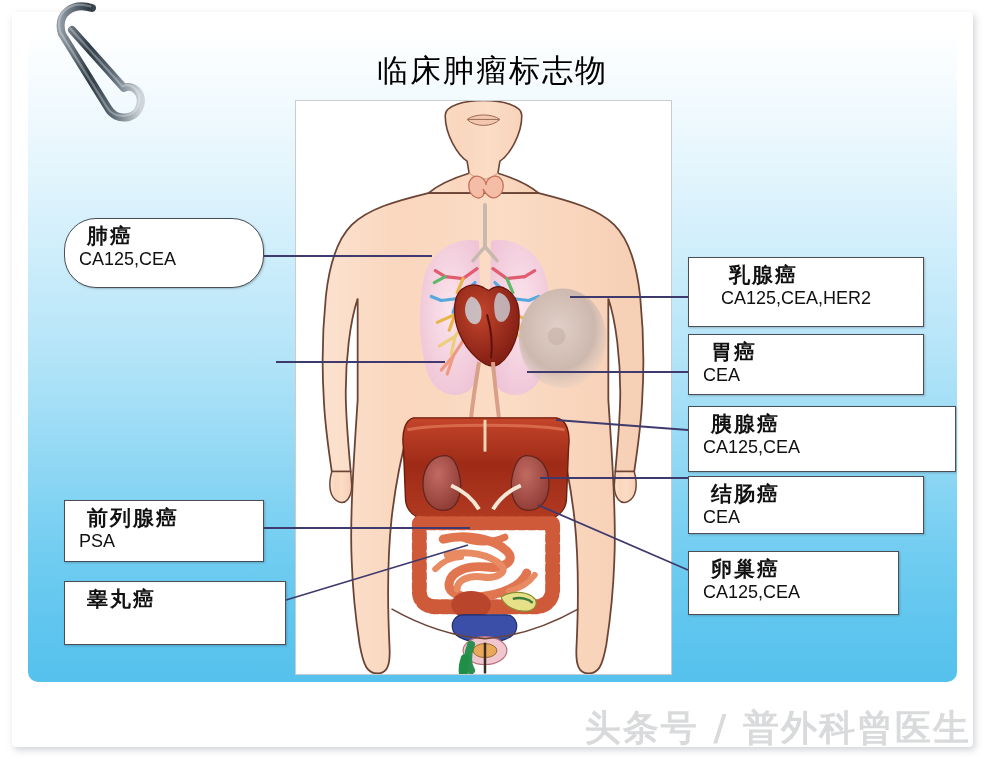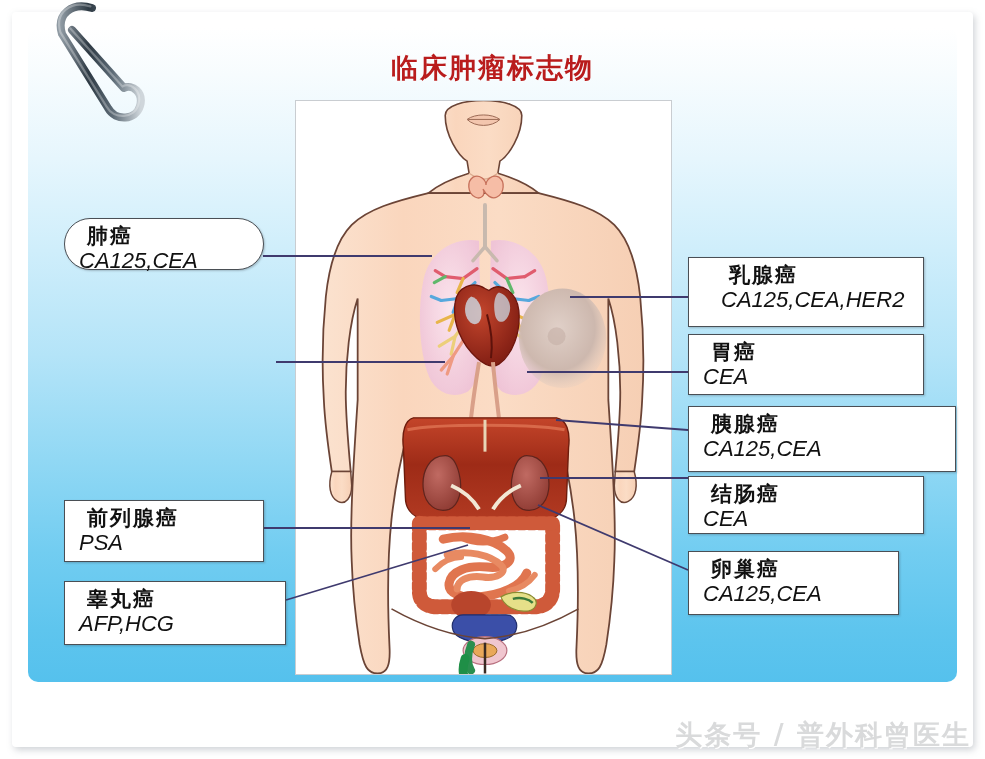--- a/index.html
+++ b/index.html
@@ -26,21 +26,21 @@
     overflow:hidden;
   }
 
   
   .clip{position:absolute;left:36px;top:-4px;width:120px;height:130px;}
 
   
   .title{
     position:absolute;left:0;top:50px;width:985px;text-align:center;
     font-family:"DejaVu Serif","Liberation Serif",serif;
-    font-weight:bold;font-size:27px;letter-spacing:2px;color:#b91c1c;
+    font-weight:normal;font-size:31px;letter-spacing:2px;color:#000000;
     text-shadow:0 1px 0 rgba(255,255,255,.5);
   }
 
   
   .panel{
     position:absolute;left:295px;top:100px;width:377px;height:575px;
     background:#ffffff;border:1px solid #c9cdd1;box-sizing:border-box;
   }
   .panel svg{display:block;width:100%;height:100%;}
 
@@ -53,29 +53,29 @@
     box-sizing:border-box;padding:6px 0 5px 22px;
     box-shadow:1px 1px 2px rgba(60,70,80,.30);
   }
   .lbl .cn{
     font-family:"DejaVu Serif","Liberation Serif",serif;
     font-weight:bold;font-size:21px;color:#111;letter-spacing:2px;
     line-height:1.08;white-space:nowrap;
   }
   .lbl .en{
     font-family:"Liberation Sans","DejaVu Sans",sans-serif;
-    font-size:22px;color:#111;line-height:1.12;white-space:nowrap;
-    margin-top:1px;margin-left:-8px;font-style:italic;
+    font-size:18px;color:#111;line-height:1.12;white-space:nowrap;
+    margin-top:1px;margin-left:-8px;
   }
 
   
   .wm{
     position:absolute;right:14px;bottom:6px;
     font-family:"DejaVu Serif","Liberation Serif",serif;
-    font-size:27px;font-weight:bold;color:#d9dadb;letter-spacing:2px;
+    font-size:36px;font-weight:bold;color:#d9dadb;letter-spacing:2px;
     text-shadow:1px 1px 0 #ffffff;white-space:nowrap;
   }
 </style>
 </head>
 <body>
 
 <div class="page">
   <div class="mat"></div>
   <div class="slide"></div>
 
@@ -288,34 +288,33 @@
       <line x1="263" y1="528" x2="470" y2="528"></line>
       <line x1="286" y1="600" x2="468" y2="545"></line>
       <line x1="570" y1="297" x2="688" y2="297"></line>
       <line x1="527" y1="372" x2="688" y2="372"></line>
       <line x1="556" y1="420" x2="688" y2="430"></line>
       <line x1="540" y1="478" x2="688" y2="478"></line>
       <line x1="538" y1="505" x2="688" y2="570"></line>
     </g>
   </svg>
 
-  <div class="lbl" style="left:64px;top:218px;width:200px;height:52px;border-radius:32px;">
+  <div class="lbl" style="left:64px;top:218px;width:200px;height:70px;border-radius:32px;">
     <div class="cn">肺癌</div>
     <div class="en">CA125,CEA</div>
   </div>
 
 
   <div class="lbl" style="left:64px;top:500px;width:200px;height:62px;">
     <div class="cn">前列腺癌</div>
     <div class="en">PSA</div>
   </div>
 
   <div class="lbl" style="left:64px;top:581px;width:222px;height:64px;">
     <div class="cn">睾丸癌</div>
-    <div class="en">AFP,HCG</div>
   </div>
 
   <div class="lbl" style="left:688px;top:257px;width:236px;height:70px;padding-left:40px;">
     <div class="cn">乳腺癌</div>
     <div class="en">CA125,CEA,HER2</div>
   </div>
 
   <div class="lbl" style="left:688px;top:334px;width:236px;height:61px;">
     <div class="cn">胃癌</div>
     <div class="en">CEA</div>

